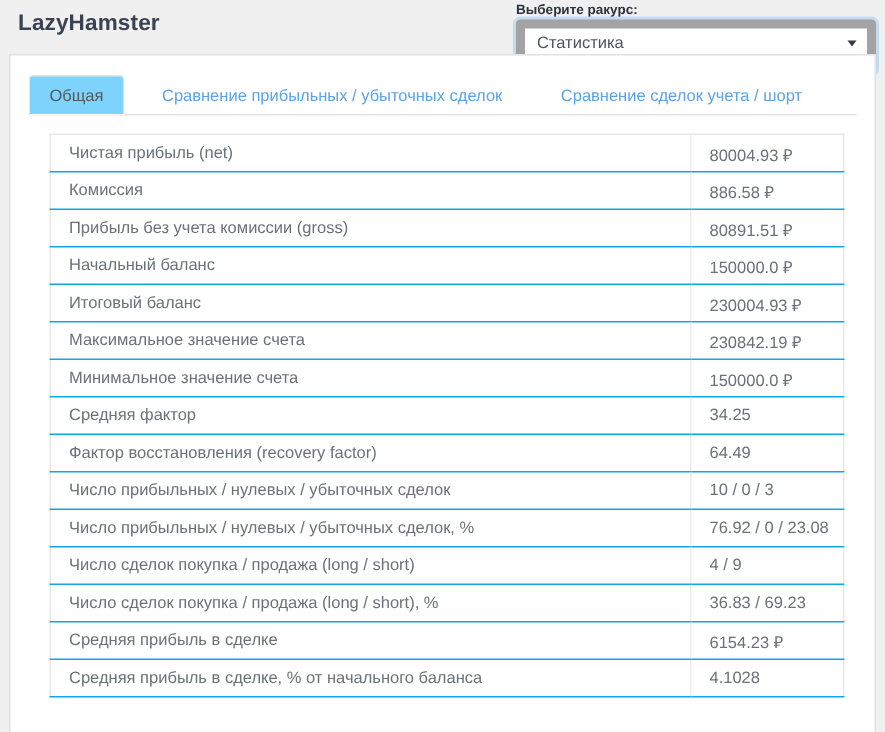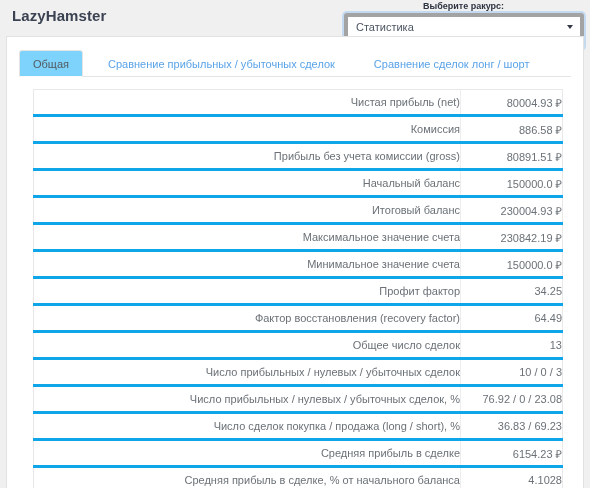--- a/index.html
+++ b/index.html
@@ -35,35 +35,35 @@
     white-space: nowrap;
   }
   .view-picker {
     position: absolute;
     right: 6px;
     top: 0;
     width: 240px;
   }
   .view-picker-label {
     display: block;
-    text-align: center;
+    text-align: left;
     font-size: 9px;
     font-weight: bold;
     color: #2d3340;
     line-height: 10px;
     padding-top: 1px;
     padding-right: 1px;
     white-space: nowrap;
   }
   .select-wrap {
     position: relative;
     margin-top: 2px;
     height: 36px;
     background: #ffffff;
-    border: 4px solid #a3a3a3;
+    border: 6px solid #a3a3a3;
     border-radius: 3px;
     box-shadow: 0 0 0 2px rgba(140,190,240,0.45);
     box-sizing: border-box;
   }
   .select-value {
     position: absolute;
     left: 8px;
     top: 0;
     line-height: 20px;
     font-size: 11px;
@@ -132,30 +132,29 @@
   }
   table.stats {
     width: 100%;
     border-collapse: collapse;
     table-layout: fixed;
     border: 1px solid #e8e8e8;
     border-bottom: none;
   }
   table.stats td {
     border-top: 1px solid #ededed;
-    border-bottom: 3px solid #0ea5e9;
+    border-bottom: 1px solid #0ea5e9;
     padding: 0 0 0 12px;
     height: 24px;
     font-size: 11px;
     color: #6b7177;
     vertical-align: middle;
     white-space: nowrap;
     overflow: hidden;
     text-overflow: ellipsis;
-    text-align: right;
   }
   table.stats tr:first-child td { border-top: none; }
   table.stats td.metric {
     width: 414px;
     border-right: 1px solid #ededed;
   }
   table.stats td.value {
     color: #6b7177;
   }
 </style>
@@ -170,21 +169,21 @@
     <div class="select-wrap">
       <span class="select-value">Статистика</span>
       <span class="select-arrow"></span>
     </div>
   </div>
 </div>
 
 <div class="card">
 
   <div class="tabs">
-    <span class="tab active">Общая</span><span class="tab-gap"></span><span class="tab">Сравнение прибыльных / убыточных сделок</span><span class="tab-gap"></span><span class="tab">Сравнение сделок лонг / шорт</span>
+    <span class="tab active">Общая</span><span class="tab-gap"></span><span class="tab">Сравнение прибыльных / убыточных сделок</span><span class="tab-gap"></span><span class="tab">Сравнение сделок учета / шорт</span>
   </div>
 
   <div class="table-wrap">
     <table class="stats">
       <tbody>
         <tr>
           <td class="metric">Чистая прибыль (net)</td>
           <td class="value">80004.93 ₽</td>
         </tr>
         <tr>
@@ -205,38 +204,38 @@
         </tr>
         <tr>
           <td class="metric">Максимальное значение счета</td>
           <td class="value">230842.19 ₽</td>
         </tr>
         <tr>
           <td class="metric">Минимальное значение счета</td>
           <td class="value">150000.0 ₽</td>
         </tr>
         <tr>
-          <td class="metric">Профит фактор</td>
+          <td class="metric">Средняя фактор</td>
           <td class="value">34.25</td>
         </tr>
         <tr>
           <td class="metric">Фактор восстановления (recovery factor)</td>
           <td class="value">64.49</td>
         </tr>
         <tr>
-          <td class="metric">Общее число сделок</td>
-          <td class="value">13</td>
-        </tr>
-        <tr>
           <td class="metric">Число прибыльных / нулевых / убыточных сделок</td>
           <td class="value">10 / 0 / 3</td>
         </tr>
         <tr>
           <td class="metric">Число прибыльных / нулевых / убыточных сделок, %</td>
           <td class="value">76.92 / 0 / 23.08</td>
+        </tr>
+        <tr>
+          <td class="metric">Число сделок покупка / продажа (long / short)</td>
+          <td class="value">4 / 9</td>
         </tr>
         <tr>
           <td class="metric">Число сделок покупка / продажа (long / short), %</td>
           <td class="value">36.83 / 69.23</td>
         </tr>
         <tr>
           <td class="metric">Средняя прибыль в сделке</td>
           <td class="value">6154.23 ₽</td>
         </tr>
         <tr>

